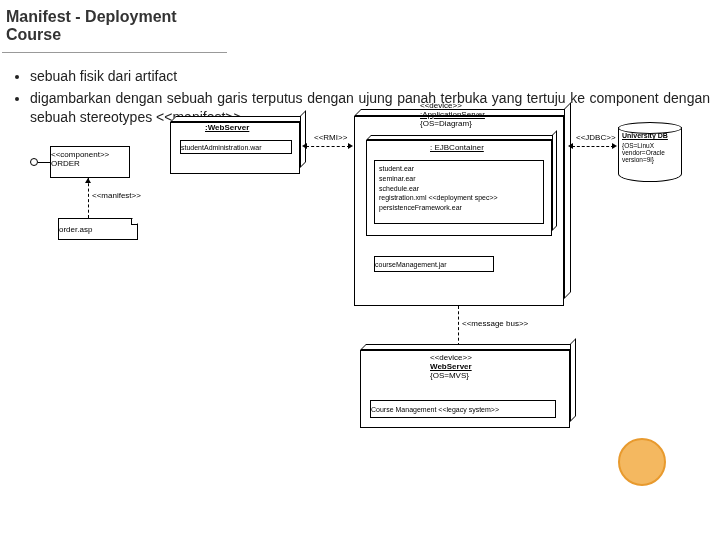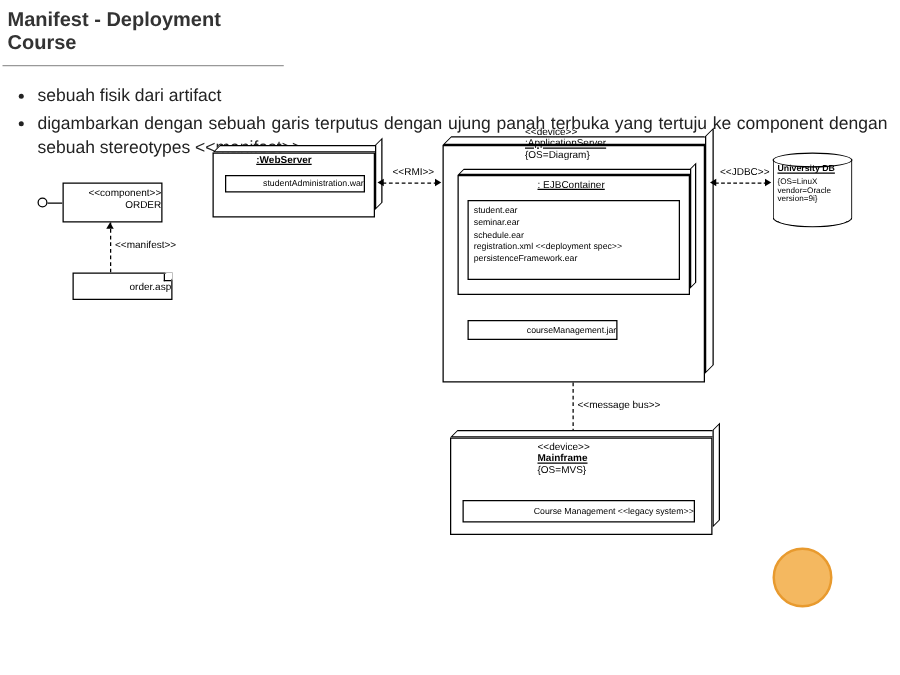--- a/index.html
+++ b/index.html
@@ -1,21 +1,21 @@
 <!DOCTYPE html>
 <html><head>
 <meta charset="utf-8">
 <style>
   * { box-sizing: border-box; margin: 0; padding: 0; }
   body { width: 720px; height: 540px; background: #fff; font-family: Arial, sans-serif; position: relative; overflow: hidden; }
   .title { font-size: 16px; font-weight: bold; color: #333; padding: 8px 4px; border-bottom: 1px solid #999; width: 225px; margin-left: 2px; }
   .bullets { padding: 14px 10px 8px 30px; font-size: 14px; color: #222; line-height: 1.4; }
   .bullets li { margin-bottom: 2px; text-align: justify; }
   .diagram { position: absolute; top: 116px; left: 30px; width: 660px; height: 350px; font-size: 8px; color: #000; }
-  .box { position: absolute; border: 1px solid #000; background: #fff; text-align: right; }
+  .box { position: absolute; border: 1px solid #000; background: #fff; text-align: left; }
   .lbl { position: absolute; text-align: left; line-height: 1.1; }
   .dash { position: absolute; border-top: 1px dashed #000; }
   .dashv { position: absolute; border-left: 1px dashed #000; }
   .solid { position: absolute; border-top: 1px solid #000; }
   .node3d { position: absolute; }
   .node3d .front { position: absolute; border: 1px solid #000; background: #fff; }
   .node3d .top { position: absolute; border: 1px solid #000; background: #fff; transform: skewX(-45deg); transform-origin: bottom left; }
   .node3d .side { position: absolute; border: 1px solid #000; background: #fff; transform: skewY(-45deg); transform-origin: top left; }
   .cyl { position: absolute; }
   .cyl .body { position: absolute; border: 1px solid #000; border-top: none; border-bottom: none; background: #fff; border-radius: 0 0 50%/12% 50%/12%; }
@@ -110,19 +110,19 @@
   <div class="dashv" style="left:428px; top:190px; height:40px;"></div>
   <div class="lbl" style="left:432px; top:204px;">&lt;&lt;message bus&gt;&gt;</div>
 
   <div class="node3d" style="left:330px; top:234px; width:210px; height:78px;">
     <div class="top" style="left:0; top:-6px; width:210px; height:6px;"></div>
     <div class="side" style="left:210px; top:-6px; width:6px; height:78px;"></div>
     <div class="front" style="left:0; top:0; width:210px; height:78px;"></div>
   </div>
   <div class="lbl" style="left:400px; top:238px; width:70px;">
     <div>&lt;&lt;device&gt;&gt;</div>
-    <div style="text-decoration:underline; font-weight:bold;">Mainframe</div>
+    <div style="text-decoration:underline; font-weight:bold;">WebServer</div>
     <div>{OS=MVS}</div>
   </div>
   <div class="box" style="left:340px; top:284px; width:186px; height:18px; font-size:7px; line-height:18px;">Course Management &lt;&lt;legacy system&gt;&gt;</div>
 
   <div class="circle" style="left:588px; top:322px; width:48px; height:48px; background:#f4b860; border:2px solid #e89a2e;"></div>
 </div>
 
 </body></html>

